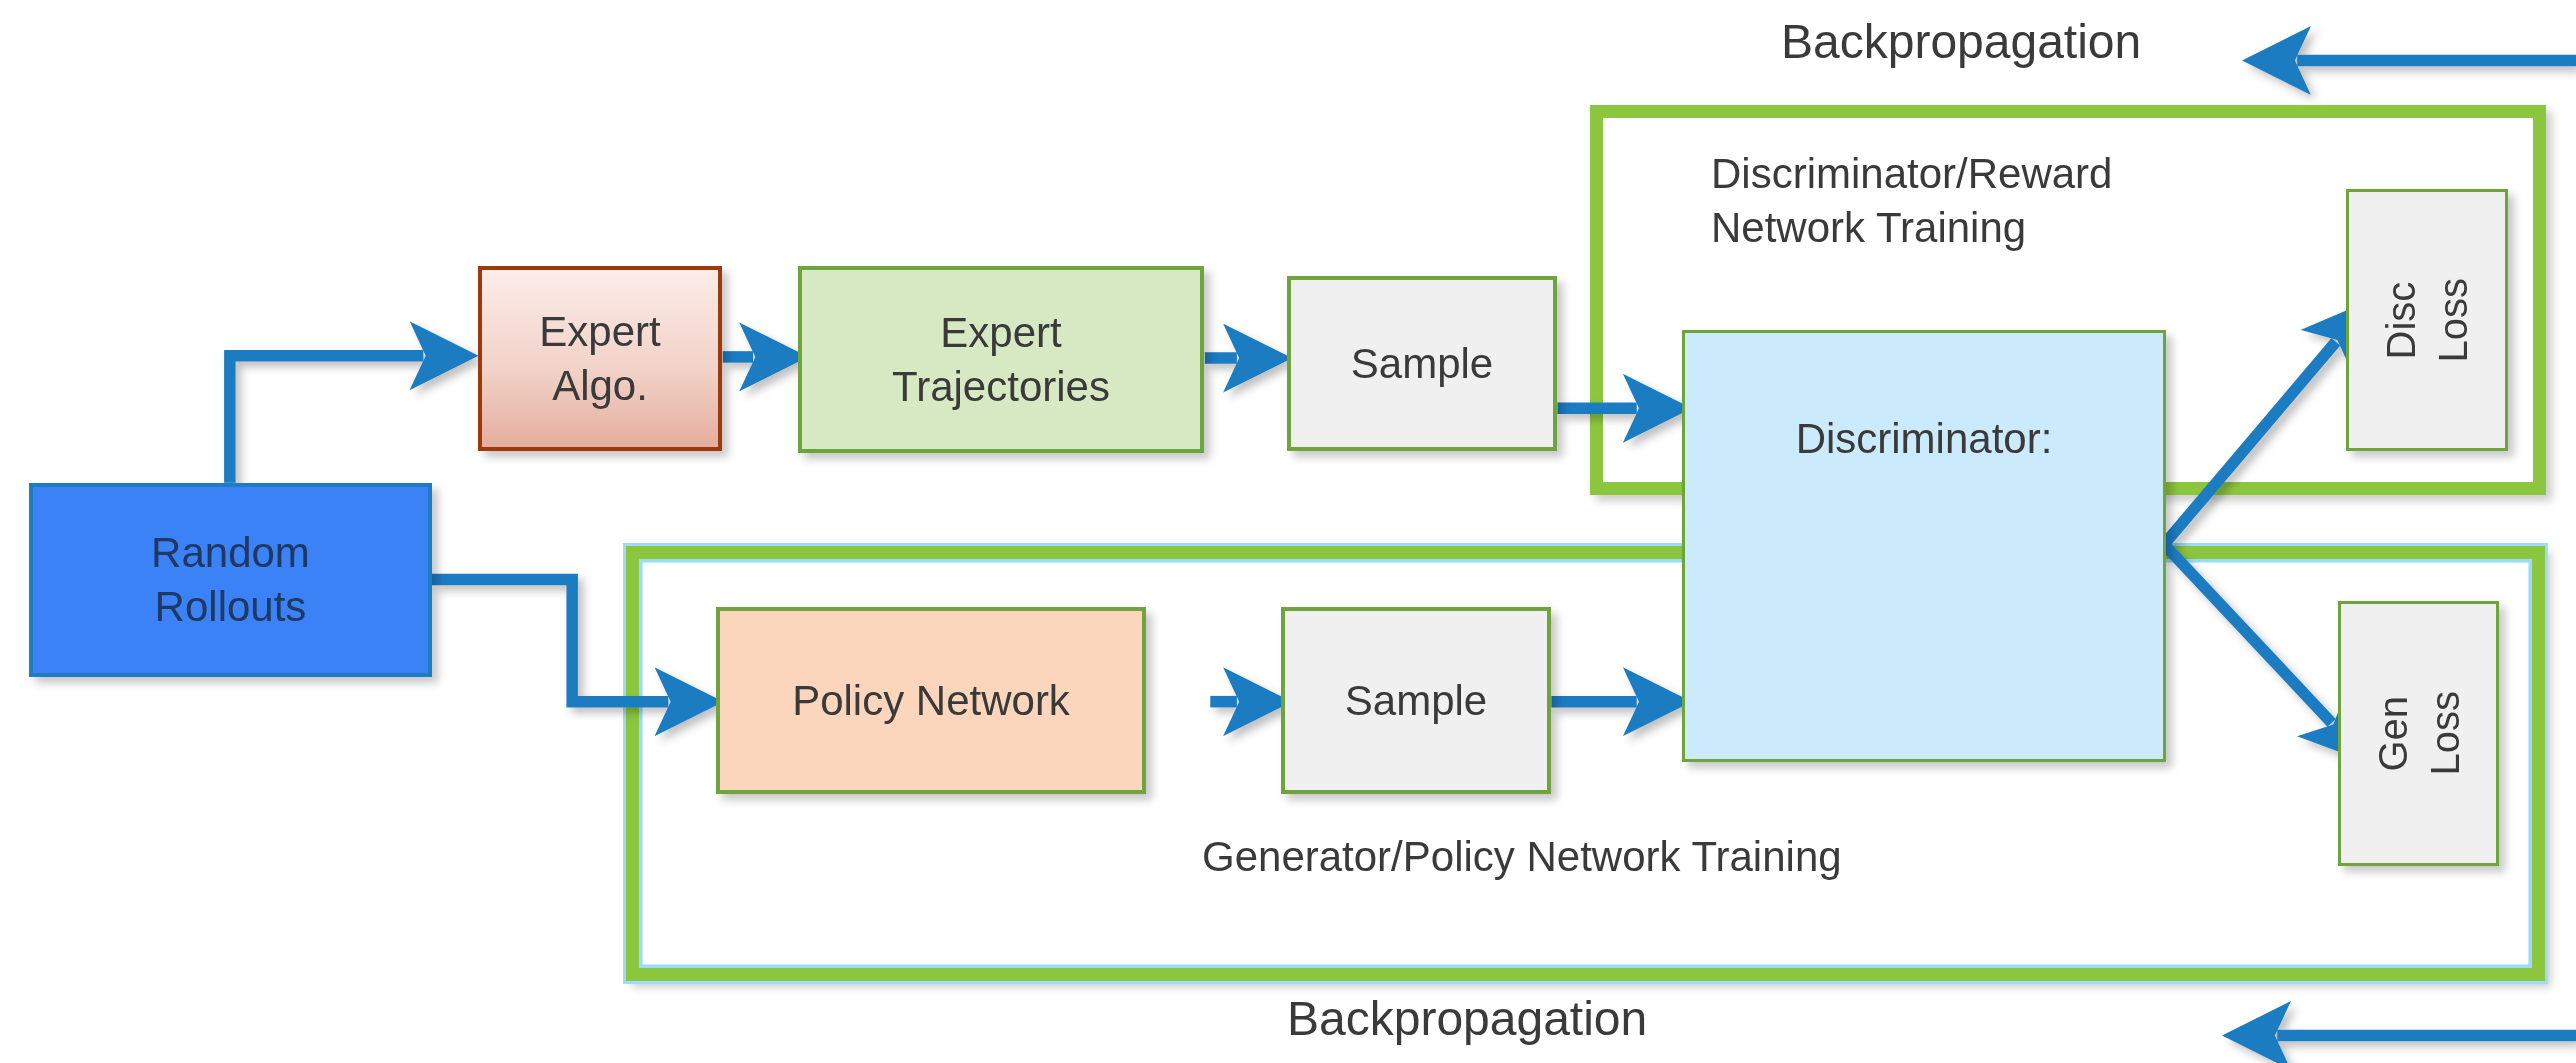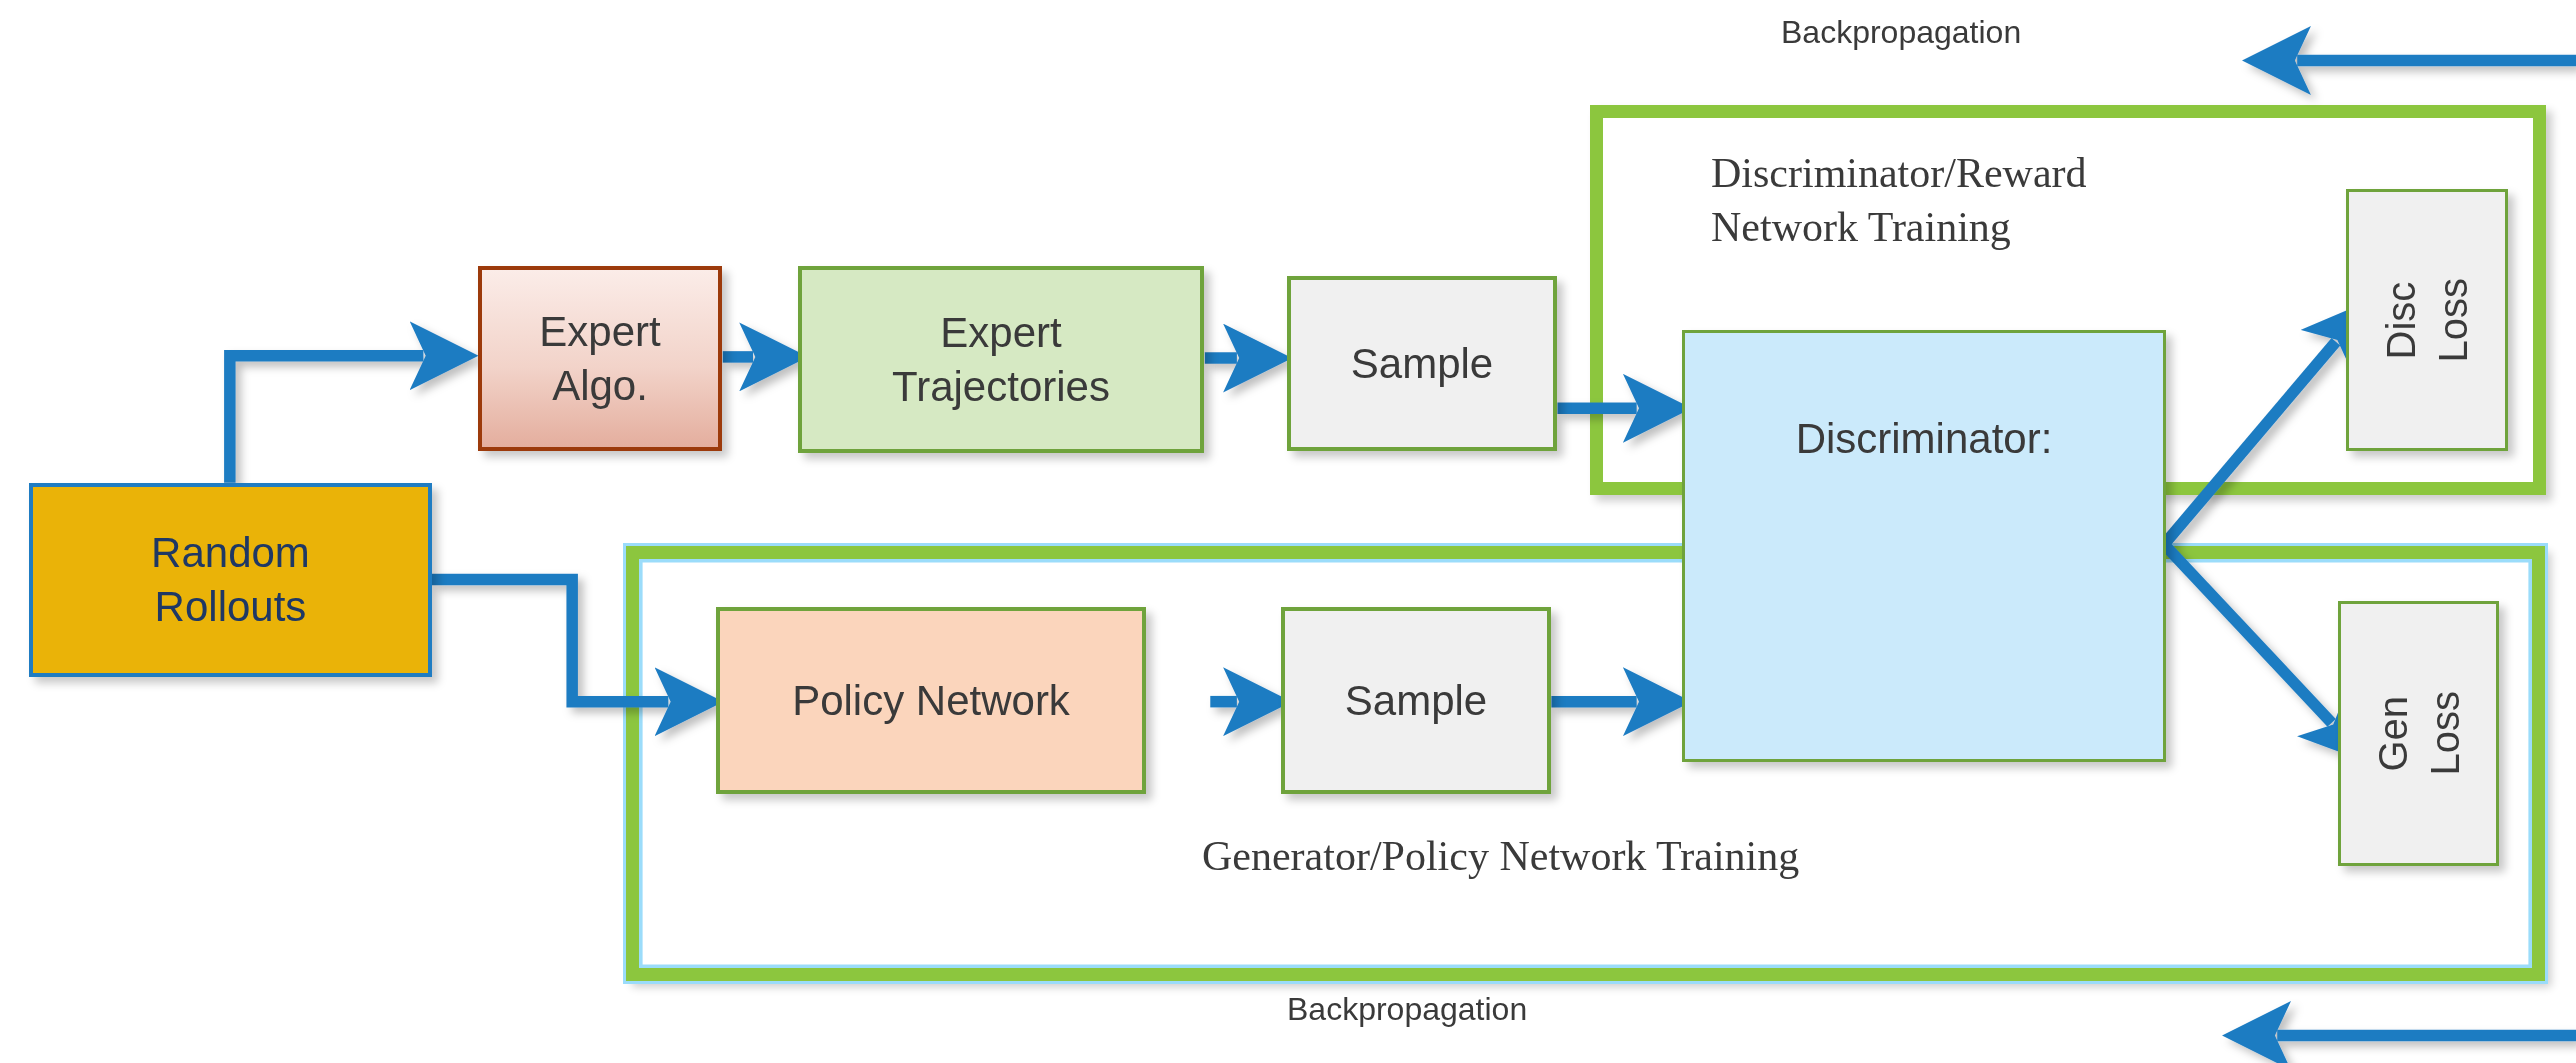--- a/index.html
+++ b/index.html
@@ -18,21 +18,21 @@
     justify-content:center;
     text-align:center;
     line-height:1.28;
     color:#3a3a3a;
     font-weight:400;
     white-space:pre-line;
     box-shadow:6px 6px 8.5px rgba(0,0,0,0.22);
   }
   .n-rollouts{
     left:29px;top:483px;width:403px;height:194px;
-    background:#eab308;border:4.2px solid #1F7CC2;
+    background:#3b82f6;border:4.2px solid #1F7CC2;
     color:#1F3864;font-size:42px;
   }
   .n-expert-algo{
     left:478px;top:266px;width:244px;height:185px;
     background:linear-gradient(180deg,#FBECE8 0%,#F2D3C9 55%,#E4AE9E 100%);
     border:4.2px solid #9C3A0B;font-size:42px;
   }
   .n-expert-traj{
     left:798px;top:266px;width:406px;height:187px;
     background:#D6E9C3;border:4.2px solid #6FA33C;font-size:42px;
@@ -82,26 +82,26 @@
   .frame-top{left:1590px;top:105px;width:956px;height:390px;}
   .frame-bottom{
     left:626px;top:546px;width:1919px;height:435px;
     border:13.3px solid #8CC63E;
     outline:3.6px solid #9BDCFA;
     outline-offset:0px;
     box-shadow:inset 0 0 0 3.6px #9BDCFA, 6px 6px 8.5px rgba(0,0,0,0.20);
   }
   .grp-label{
     position:absolute;color:#3a3a3a;font-size:42px;
-    line-height:1.28;white-space:pre-line;font-family:Liberation Serif, serif;
+    line-height:1.28;white-space:pre-line;
   }
   .lbl-disc{left:1711px;top:147px;text-align:left;}
   .lbl-gen{left:1202px;top:830px;text-align:left;}
   .bp-label{
-    position:absolute;color:#3a3a3a;font-size:32px;white-space:nowrap;
+    position:absolute;color:#3a3a3a;font-size:48px;white-space:nowrap;
   }
   .bp-top{left:1781px;top:14px;}
   .bp-bot{left:1287px;top:991px;}
   svg.wires{position:absolute;left:0;top:0;width:2576px;height:1064px;pointer-events:none;}
 </style>
 </head>
 <body>
 
 <div id="stage">
 

